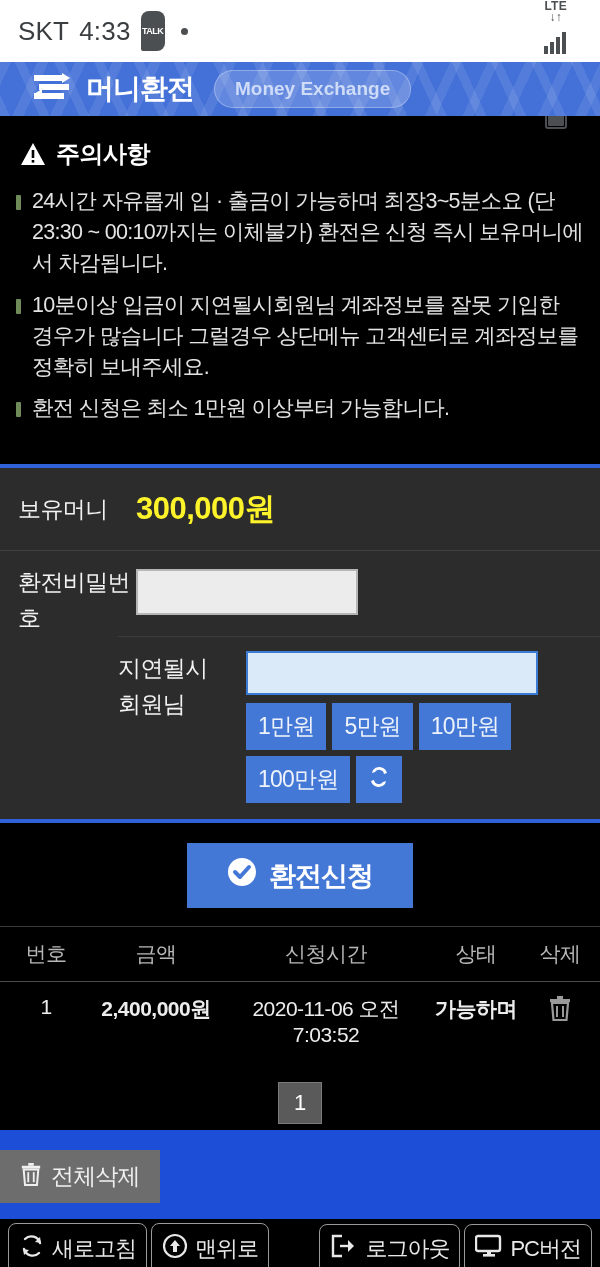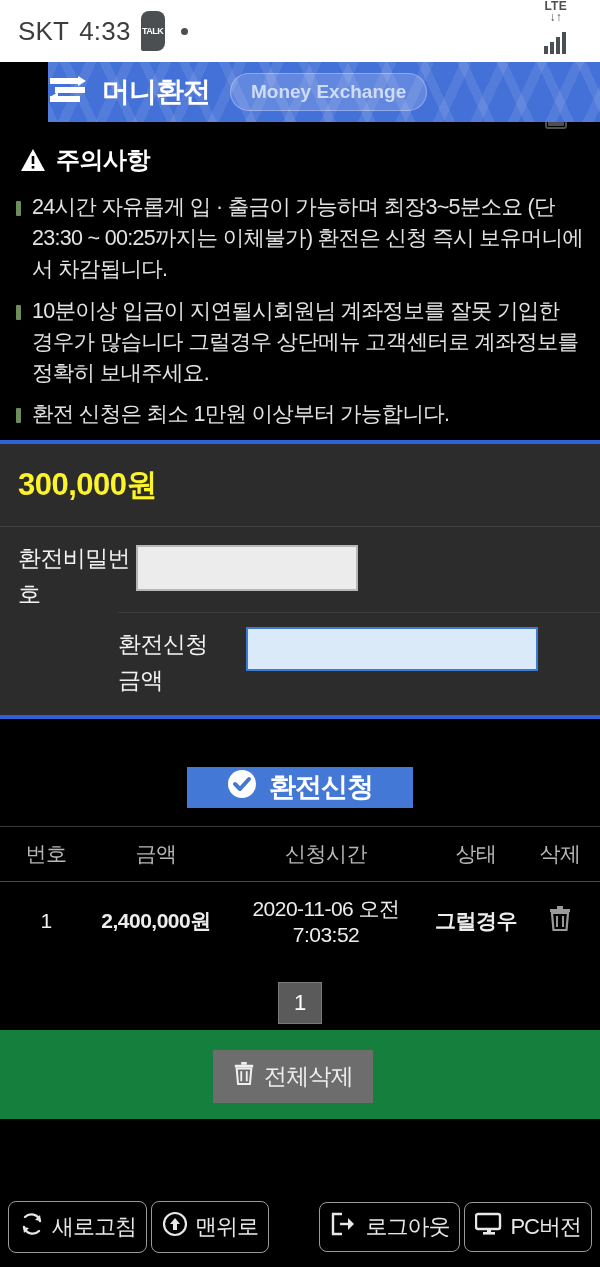--- a/index.html
+++ b/index.html
@@ -31,43 +31,43 @@
   .batt { width:22px; height:28px; position:relative; }
   .batt i { position:absolute; left:5px; top:0; width:12px; height:4px; background:#4c4f52; border-radius:1px 1px 0 0;}
   .batt b { position:absolute; left:0; top:3px; width:22px; height:25px; border:2px solid #4c4f52; border-radius:3px; }
   .batt b:after { content:""; position:absolute; left:1px; right:1px; bottom:1px; height:62%; background:#4c4f52; border-radius:1px;}
   .lte { display:flex; flex-direction:column; align-items:center; line-height:1; }
   .lte span { font-size:12px; font-weight:bold; }
   .lte em { font-size:12px; font-style:normal; font-weight:bold; margin-top:-1px; }
 
   
   .banner {
-    height: 60px; flex-shrink:0; position: relative; overflow:hidden;
+    height: 54px; flex-shrink:0; position: relative; overflow:hidden;
     background: #4471d8;
-    display:flex; align-items:center; padding: 0 0; gap: 14px; margin-left: 48px;
+    display:flex; align-items:center; padding: 0 32px; gap: 14px;
   }
   .banner .zig { position:absolute; inset:0; opacity:.85;
     background-image:
       repeating-linear-gradient(115deg, rgba(255,255,255,.10) 0 10px, rgba(255,255,255,0) 10px 34px);
   }
   .banner .zig2 { position:absolute; inset:0;
     background-image:
       repeating-linear-gradient(65deg, rgba(255,255,255,.09) 0 9px, rgba(255,255,255,0) 9px 36px);
   }
   .logo-mark { position:relative; z-index:2; width:40px; height:34px; flex-shrink:0; }
   .brand-kr { position:relative; z-index:2; color:#fff; font-size:28px; font-weight:bold; letter-spacing:-1px; }
   .brand-pill {
     position:relative; z-index:2;
     background: rgba(255,255,255,.16); border:1px solid rgba(255,255,255,.30);
     color:#cfdcf8; font-size:19px; font-weight:bold;
     padding: 7px 20px; border-radius: 20px; margin-left: 6px;
   }
 
   
-  .notice { background:#000; padding: 16px 16px 0 16px; flex-shrink:0; }
+  .notice { background:#000; padding: 16px 16px 30px 16px; flex-shrink:0; }
   .notice-head { display:flex; align-items:center; gap:10px; margin: 6px 0 16px 4px; }
   .warn-ico { width:26px; height:24px; }
   .notice-title { color:#fff; font-size:24px; font-weight:bold; letter-spacing:-.5px; }
   .n-item { display:flex; gap:11px; margin-bottom: 10px; }
   .n-bullet { width:5px; height:15px; background:#6f8b5a; flex-shrink:0; margin-top:9px; border-radius:1px; }
   .n-text { color:#e3e3e3; font-size:21.5px; line-height:1.45; letter-spacing:-.7px; }
 
   
   .panel { border-top: 4px solid #2f62d8; border-bottom: 4px solid #2f62d8; background:#2c2c2c; flex-shrink:0; }
   .row-bal { display:flex; align-items:center; padding: 20px 18px 20px 18px; border-bottom:1px solid #414141;}
@@ -92,47 +92,46 @@
     background:#4478d6; color:#eef3fb; border:none;
     font-size:23px; letter-spacing:-.8px; padding: 8px 12px;
     font-family:"Liberation Sans", sans-serif; cursor:pointer;
   }
   .chip-reload { padding: 8px 11px; display:flex; align-items:center; }
 
   .submit-wrap { background:#000; padding: 20px 0 18px 0; display:flex; justify-content:center; flex-shrink:0; }
   .submit-btn {
     background:#4478d6; color:#fff; border:none; cursor:pointer;
     font-size:27px; font-weight:bold; letter-spacing:-1px;
-    padding: 2px 40px; display:flex; align-items:center; gap:12px;
+    padding: 14px 40px; display:flex; align-items:center; gap:12px;
     font-family:"Liberation Sans", sans-serif;
-    margin-top:28px;
   }
 
   
   .tbl { background:#000; border-top:1px solid #3a3a3a; flex-shrink:0; }
-  .tr { display:flex; align-items:center; padding: 13px 10px; }
+  .tr { display:flex; align-items:flex-start; padding: 13px 10px; }
   .thead { border-bottom:1px solid #4a4a4a; }
   .thead .td { color:#b7b7b7; font-size:21px; letter-spacing:-.5px; }
   .tbody .td { color:#ededed; font-size:21px; letter-spacing:-.5px; }
   .c-no   { width: 72px; text-align:center; }
   .c-amt  { width: 148px; text-align:center; }
   .c-time { flex:1; text-align:center; }
   .c-st   { width: 108px; text-align:center; }
   .c-del  { width: 60px; text-align:center; }
   .amt-cell { color:#4d6ff0; font-weight:bold; font-size:22px; }
   .st-cell { font-weight:bold; }
   .trash-btn { background:none; border:none; cursor:pointer; padding:0; }
 
   
   .pager { background:#000; display:flex; justify-content:center; padding: 22px 0 6px 0; flex-shrink:0; }
   .page-num {
     background:#5a5a5a; color:#fff; border:1px solid #7a7a7a;
     font-size:22px; padding: 7px 15px; cursor:pointer; font-family:"Liberation Sans",sans-serif;
   }
-  .delall-wrap { background:#15803d; display:flex; justify-content:center; padding: 20px 14px 16px 0; flex-shrink:0;}
+  .delall-wrap { background:#1d4ed8; display:flex; justify-content:flex-start; padding: 20px 14px 16px 0; flex-shrink:0;}
   .delall {
     background:#6d6d6d; color:#efefef; border:none; cursor:pointer;
     font-size:23px; letter-spacing:-.8px; padding: 11px 20px;
     display:flex; align-items:center; gap:9px; font-family:"Liberation Sans",sans-serif;
   }
 
   
   .toolbar { background:#000; display:flex; align-items:center; padding: 4px 8px 14px 8px; flex-shrink:0; }
   .tb-left { display:flex; gap:4px; }
   .tb-right { margin-left:auto; display:flex; gap:4px; }
@@ -213,47 +212,62 @@
         <svg width="26" height="24" viewBox="0 0 26 24">
             <path d="M13 1 L25 23 L1 23z" fill="#fff"></path>
             <rect x="11.7" y="8" width="2.6" height="8" fill="#000"></rect>
             <rect x="11.7" y="18" width="2.6" height="2.6" fill="#000"></rect>
           </svg>
       </span>
       <span class="notice-title">주의사항</span>
     </div>
     <div class="n-item">
       <span class="n-bullet"></span>
-      <span class="n-text">24시간 자유롭게 입 · 출금이 가능하며 최장3~5분소요 (단 23:30 ~ 00:25까지는 이체불가) 환전은 신청 즉시 보유머니에서 차감됩니다.</span>
+      <span class="n-text">24시간 자유롭게 입 · 출금이 가능하며 최장3~5분소요 (단 23:30 ~ 00:10까지는 이체불가) 환전은 신청 즉시 보유머니에서 차감됩니다.</span>
     </div>
     <div class="n-item">
       <span class="n-bullet"></span>
       <span class="n-text">10분이상 입금이 지연될시회원님 계좌정보를 잘못 기입한 경우가 많습니다 그럴경우 상단메뉴 고객센터로 계좌정보를 정확히 보내주세요.</span>
     </div>
     <div class="n-item">
       <span class="n-bullet"></span>
       <span class="n-text">환전 신청은 최소 1만원 이상부터 가능합니다.</span>
     </div>
   </div>
 
   <div class="panel">
     <div class="row-bal">
+      <span class="lbl lbl-bal">보유머니</span>
       <span class="bal-val">300,000원</span>
     </div>
 
     <div class="row-pw">
       <span class="lbl lbl-pw">환전비밀번호</span>
       <input class="pw-input" type="password" value="" style="">
     </div>
 
     <div class="sub">
       <div class="sub-row">
-        <span class="lbl-amt">환전신청금액</span>
+        <span class="lbl-amt">지연될시회원님</span>
         <div>
           <input class="amt-input" type="text" value="" style="">
+          <div class="chips" style="margin-top:8px;">
+            <button class="chip">1만원</button>
+            <button class="chip">5만원</button>
+            <button class="chip">10만원</button>
+            <button class="chip">100만원</button>
+            <button class="chip chip-reload">
+              <span>
+                <svg width="24" height="24" viewBox="0 0 24 24">
+                    <path d="M20 8a8 8 0 0 0-14-3l-1 3 3-1a5 5 0 0 1 9 2z" fill="#fff"></path>
+                    <path d="M4 16a8 8 0 0 0 14 3l1-3-3 1a5 5 0 0 1-9-2z" fill="#fff"></path>
+                  </svg>
+              </span>
+            </button>
+          </div>
         </div>
       </div>
     </div>
   </div>
 
   <div class="submit-wrap">
     <button class="submit-btn">
       <span>
         <svg width="30" height="30" viewBox="0 0 30 30">
             <circle cx="15" cy="15" r="14" fill="#fff"></circle>
@@ -269,21 +283,21 @@
       <span class="td c-no">번호</span>
       <span class="td c-amt">금액</span>
       <span class="td c-time">신청시간</span>
       <span class="td c-st">상태</span>
       <span class="td c-del">삭제</span>
     </div>
     <div class="tr tbody">
       <span class="td c-no">1</span>
       <span class="td c-amt amt-cell">2,400,000원</span>
       <span class="td c-time">2020-11-06 오전 7:03:52</span>
-      <span class="td c-st st-cell">그럴경우</span>
+      <span class="td c-st st-cell">가능하며</span>
       <span class="td c-del">
         <button class="trash-btn">
           <span>
             <svg width="24" height="26" viewBox="0 0 24 26">
                 <rect x="2" y="4" width="20" height="3" fill="#9a9a9a"></rect>
                 <rect x="9" y="1" width="6" height="3" fill="#9a9a9a"></rect>
                 <path d="M4 8 h16 l-1.5 17 h-13z" fill="none" stroke="#9a9a9a" stroke-width="2.2"></path>
                 <rect x="8" y="11" width="2" height="11" fill="#9a9a9a"></rect>
                 <rect x="14" y="11" width="2" height="11" fill="#9a9a9a"></rect>
               </svg>

